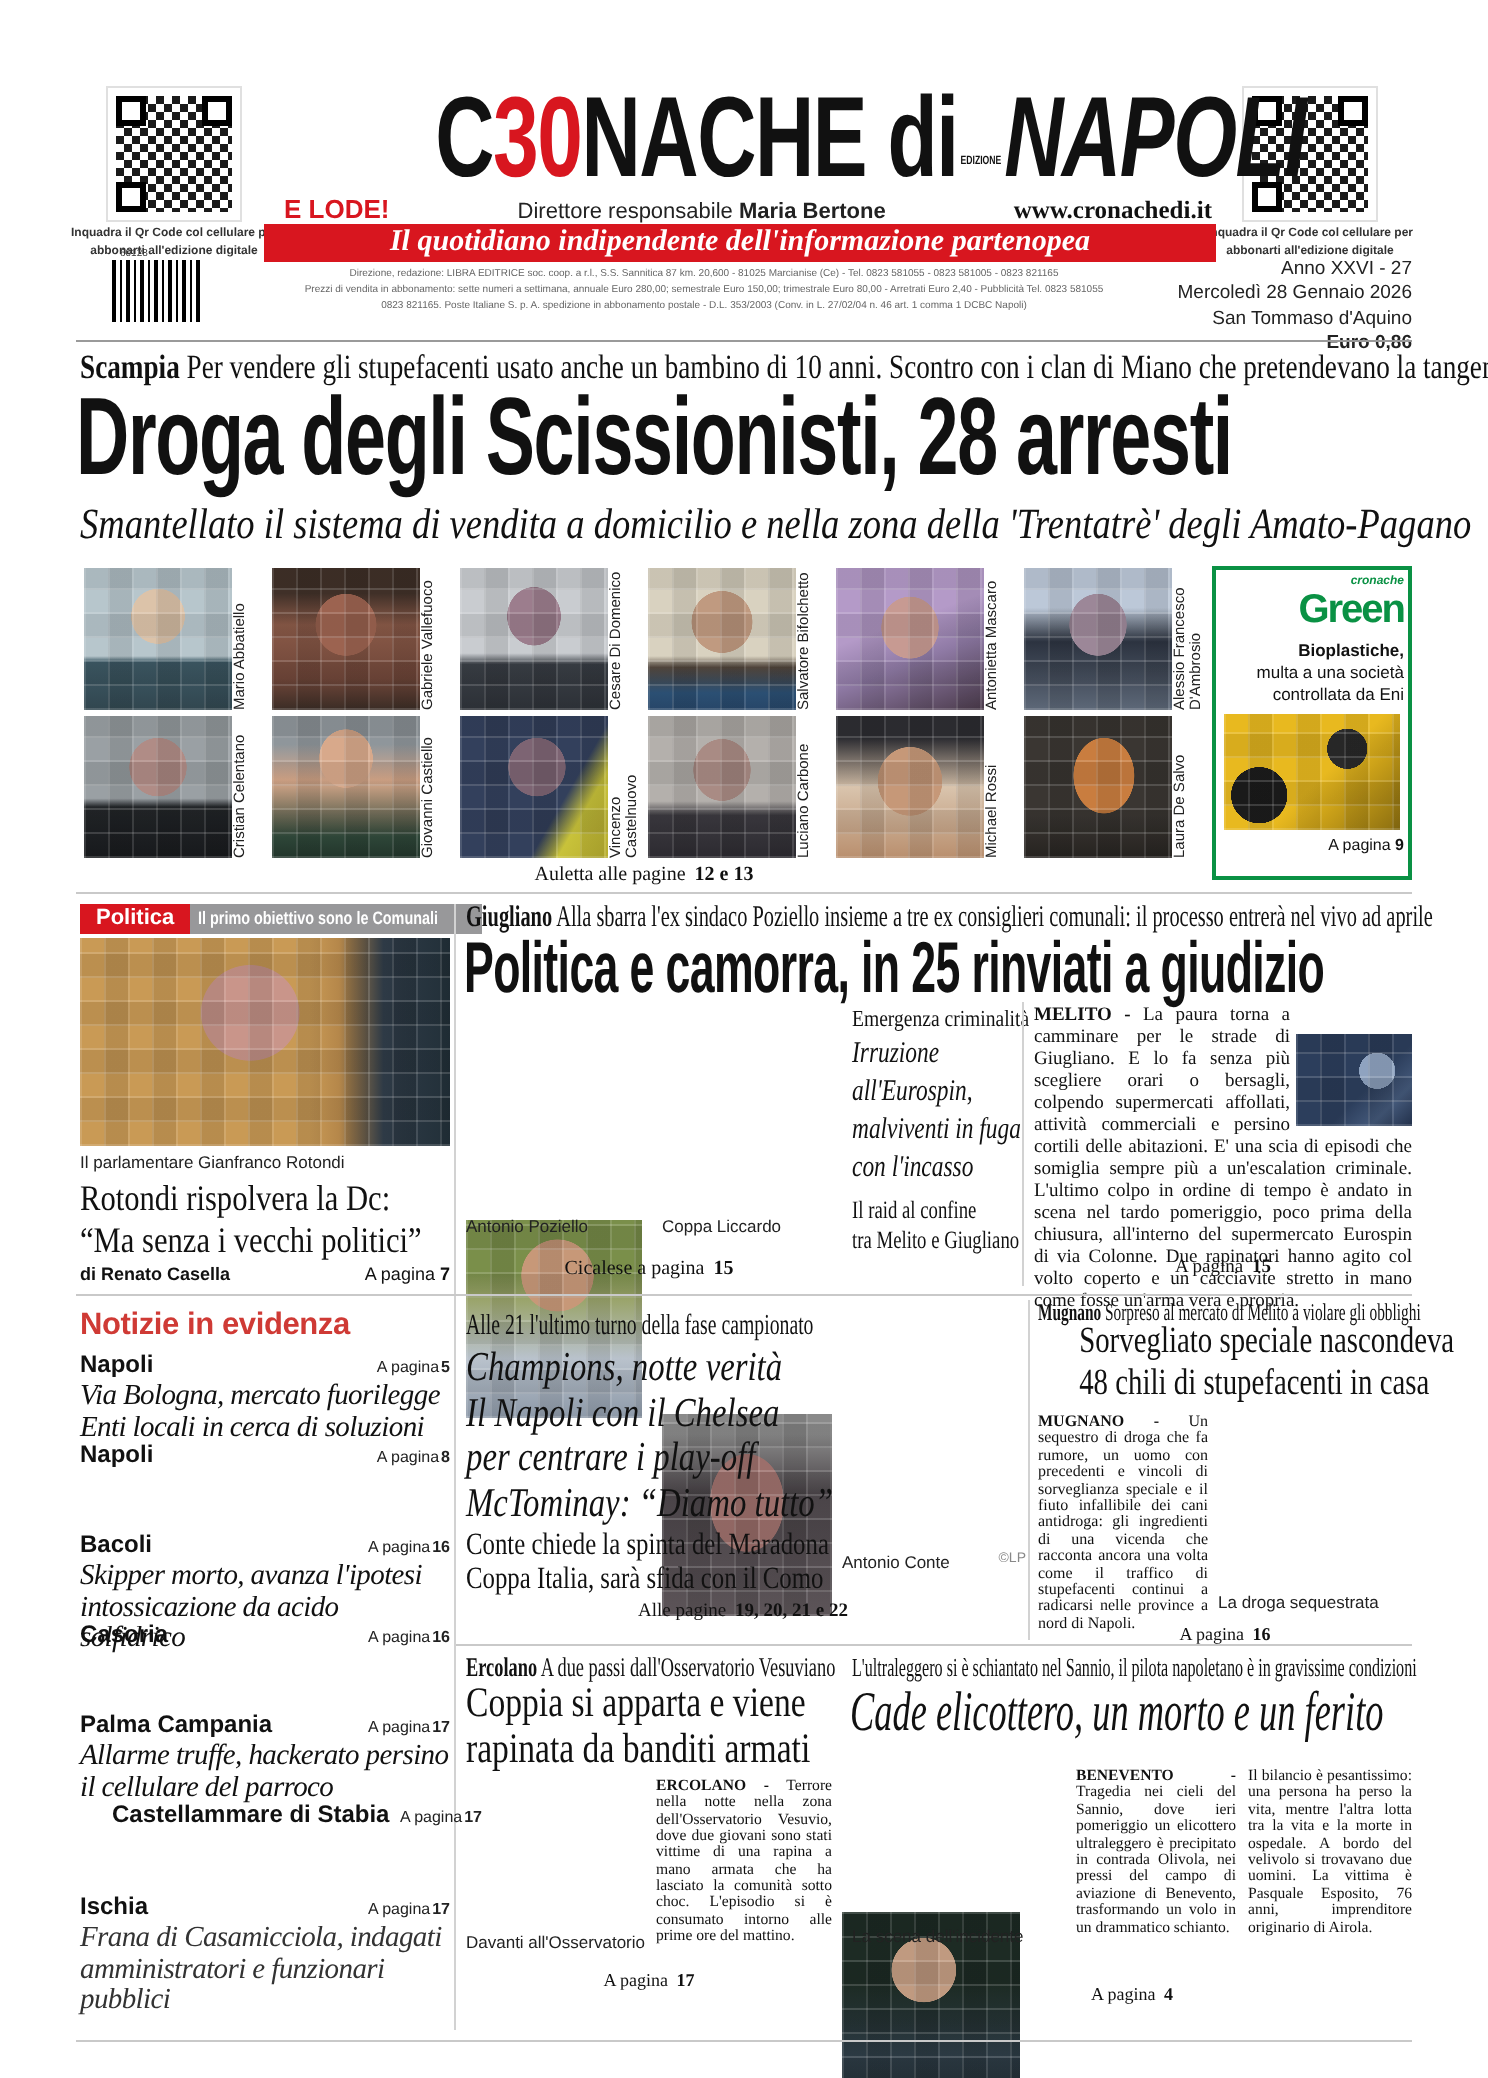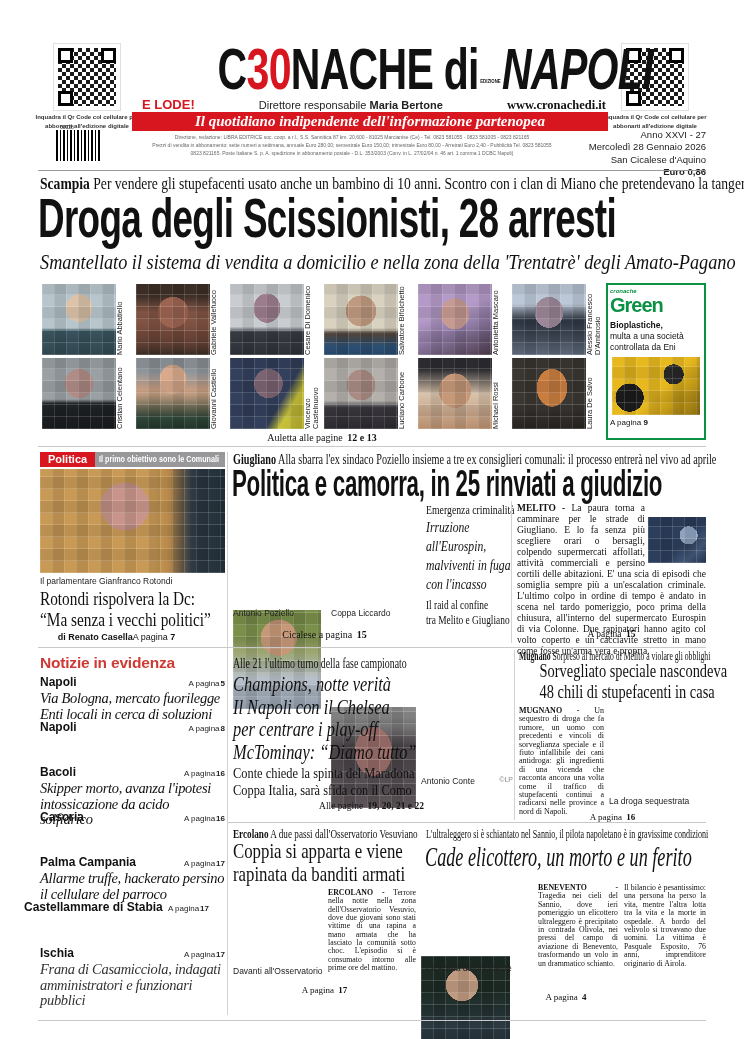--- a/index.html
+++ b/index.html
@@ -50,21 +50,21 @@
   .banner{background:#d8161f;color:#fff;font:bold italic 15px/19px "Liberation Serif",serif;text-align:center}
   .imprint{font:5px/1.55 "Liberation Sans",sans-serif;color:#666;text-align:center}
   .barcode{position:absolute;background:repeating-linear-gradient(90deg,#000 0 2px,#fff 2px 4px,#000 4px 5px,#fff 5px 7px)}
   .issue{font:9.5px/1.3 "Liberation Sans",sans-serif;color:#222;text-align:right}
   
   .bigline{font:bold 55px/1 "Liberation Sans",sans-serif;letter-spacing:-1px;white-space:nowrap;display:inline-block;transform:scaleX(.67);transform-origin:0 50%}
   .mrow{display:flex}
   .mcell{display:flex;width:94px}
   .mphoto{width:74px;height:71px}
   .mname{writing-mode:vertical-rl;transform:rotate(180deg);font:7.5px/1.05 "Liberation Sans",sans-serif;color:#222;height:71px;width:18px;padding-left:1px}
-  .gbox{border:2px solid #0a9144;background:#fff;padding:3px 2px;text-align:left}
+  .gbox{border:2px solid #0a9144;background:#fff;padding:3px 2px;text-align:right}
   .caption{font:8.5px/1.2 "Liberation Sans",sans-serif;color:#222}
   .pgref{font:9.5px/1.2 "Liberation Serif",serif;color:#111;text-align:center}
   .pgref b{margin-left:2px}
   .jtext{font:9.5px/1.16 "Liberation Serif",serif;text-align:justify}
   .redlab{background:#d8161f;color:#fff;font:bold 11px/15px "Liberation Sans",sans-serif;padding:0 8px}
   .graybar{background:#98989a;color:#fff;font:bold 9px/15px "Liberation Sans",sans-serif;flex:1;padding:0 4px;white-space:nowrap;overflow:hidden}
   .nplace{font:bold 12px/1 "Liberation Sans",sans-serif}
   .npage{font:8px/1 "Liberation Sans",sans-serif;color:#222}
   .npage b{margin-left:1px}
   .ntext{font:14.5px/1.07 "Liberation Serif",serif;letter-spacing:-.3px}
@@ -102,21 +102,21 @@
   <div class="abs sans" style="left:60px;top:124px;font-size:5px;color:#333">60128</div>
   <div class="barcode" style="left:56px;top:130px;width:46px;height:31px"></div>
   <div class="abs imprint" style="left:150px;top:134px;width:404px">
     <div>Direzione, redazione: LIBRA EDITRICE soc. coop. a r.l., S.S. Sannitica 87 km. 20,600 - 81025 Marcianise (Ce) - Tel. 0823 581055 - 0823 581005 - 0823 821165</div>
     <div>Prezzi di vendita in abbonamento: sette numeri a settimana, annuale Euro 280,00; semestrale Euro 150,00; trimestrale Euro 80,00 - Arretrati Euro 2,40 - Pubblicità Tel. 0823 581055</div>
     <div>0823 821165. Poste Italiane S. p. A. spedizione in abbonamento postale - D.L. 353/2003 (Conv. in L. 27/02/04 n. 46 art. 1 comma 1 DCBC Napoli)</div>
   </div>
   <div class="abs issue" style="left:480px;top:129px;width:226px">
     <div>Anno XXVI - 27</div>
     <div>Mercoledì 28 Gennaio 2026</div>
-    <div>San Cicalese d'Aquino</div>
+    <div>San Tommaso d'Aquino</div>
     <div style="font-weight:bold">Euro 0,86</div>
   </div>
   <div class="hrule" style="left:38px;top:170px;width:668px;background:#9a9a9a"></div>
 
   <div class="abs" style="left:40px;top:174px;font-size:17px">
     <span class="sqz sx8"><b>Scampia</b> <span>Per vendere gli stupefacenti usato anche un bambino di 10 anni. Scontro con i clan di Miano che pretendevano la tangente</span></span>
   </div>
   <div class="abs" style="left:38px;top:191px">
     <span class="bigline">Droga degli Scissionisti, 28 arresti</span>
   </div>
@@ -188,31 +188,31 @@
     <div class="sans" style="font-size:8.5px;line-height:1.3;margin-top:3px">
       <b style="display:block">Bioplastiche,</b>
       <span>multa a una società controllata da Eni</span>
     </div>
     <div class="photo ph-green" style="width:88px;height:58px;margin:4px auto 3px"></div>
     <div class="sans" style="font-size:8px"><span>A pagina</span> <b>9</b></div>
   </div>
 
   <div class="hrule" style="left:38px;top:446px;width:668px"></div>
 
-  <div class="abs" style="left:40px;top:452px;width:185px;display:flex">
+  <div class="abs" style="left:40px;top:452px;width:201px;display:flex">
     <span class="redlab">Politica</span>
     <span class="graybar"><span class="sqz sx8">Il primo obiettivo sono le Comunali</span></span>
   </div>
   <div class="abs photo ph-rotondi" style="left:40px;top:469px;width:185px;height:104px"></div>
   <div class="abs caption" style="left:40px;top:576px;width:185px">Il parlamentare Gianfranco Rotondi</div>
   <div class="abs" style="left:40px;top:589px;font-size:18px">
     <span class="sqz sx82 sx85" style="display:block">Rotondi rispolvera la Dc:</span>
     <span class="sqz sx85" style="display:block">“Ma senza i vecchi politici”</span>
   </div>
-  <div class="abs" style="left:24px;top:632px;width:185px;display:flex;justify-content:center">
+  <div class="abs" style="left:40px;top:632px;width:185px;display:flex;justify-content:space-between">
     <span class="sans" style="font-weight:bold;font-size:9px">di Renato Casella</span>
     <span class="sans" style="font-size:9px"><span>A pagina</span> <b>7</b></span>
   </div>
 
   <div class="vrule" style="left:227px;top:452px;height:563px"></div>
 
   <div class="abs" style="left:233px;top:451px;font-size:15px">
     <span class="sqz sx68"><b>Giugliano</b> <span>Alla sbarra l'ex sindaco Poziello insieme a tre ex consiglieri comunali: il processo entrerà nel vivo ad aprile</span></span>
   </div>
   <div class="abs" style="left:232px;top:466px">
@@ -274,21 +274,21 @@
         <span class="npage"><span>A pagina</span><b>16</b></span>
       </div>
   </div>
   <div class="abs" style="left:40px;top:856px;width:185px">
     <div class="nhead">
         <span class="nplace">Palma Campania</span>
         <span class="npage"><span>A pagina</span><b>17</b></span>
       </div>
     <div class="ntext it">Allarme truffe, hackerato persino il cellulare del parroco</div>
   </div>
-  <div class="abs" style="left:24px;top:901px;width:185px">
+  <div class="abs" style="left:56px;top:901px;width:185px">
     <div class="nhead">
         <span class="nplace">Castellammare di Stabia</span>
         <span class="npage"><span>A pagina</span><b>17</b></span>
       </div>
   </div>
   <div class="abs" style="left:40px;top:947px;width:185px">
     <div class="nhead">
         <span class="nplace">Ischia</span>
         <span class="npage"><span>A pagina</span><b>17</b></span>
       </div>

